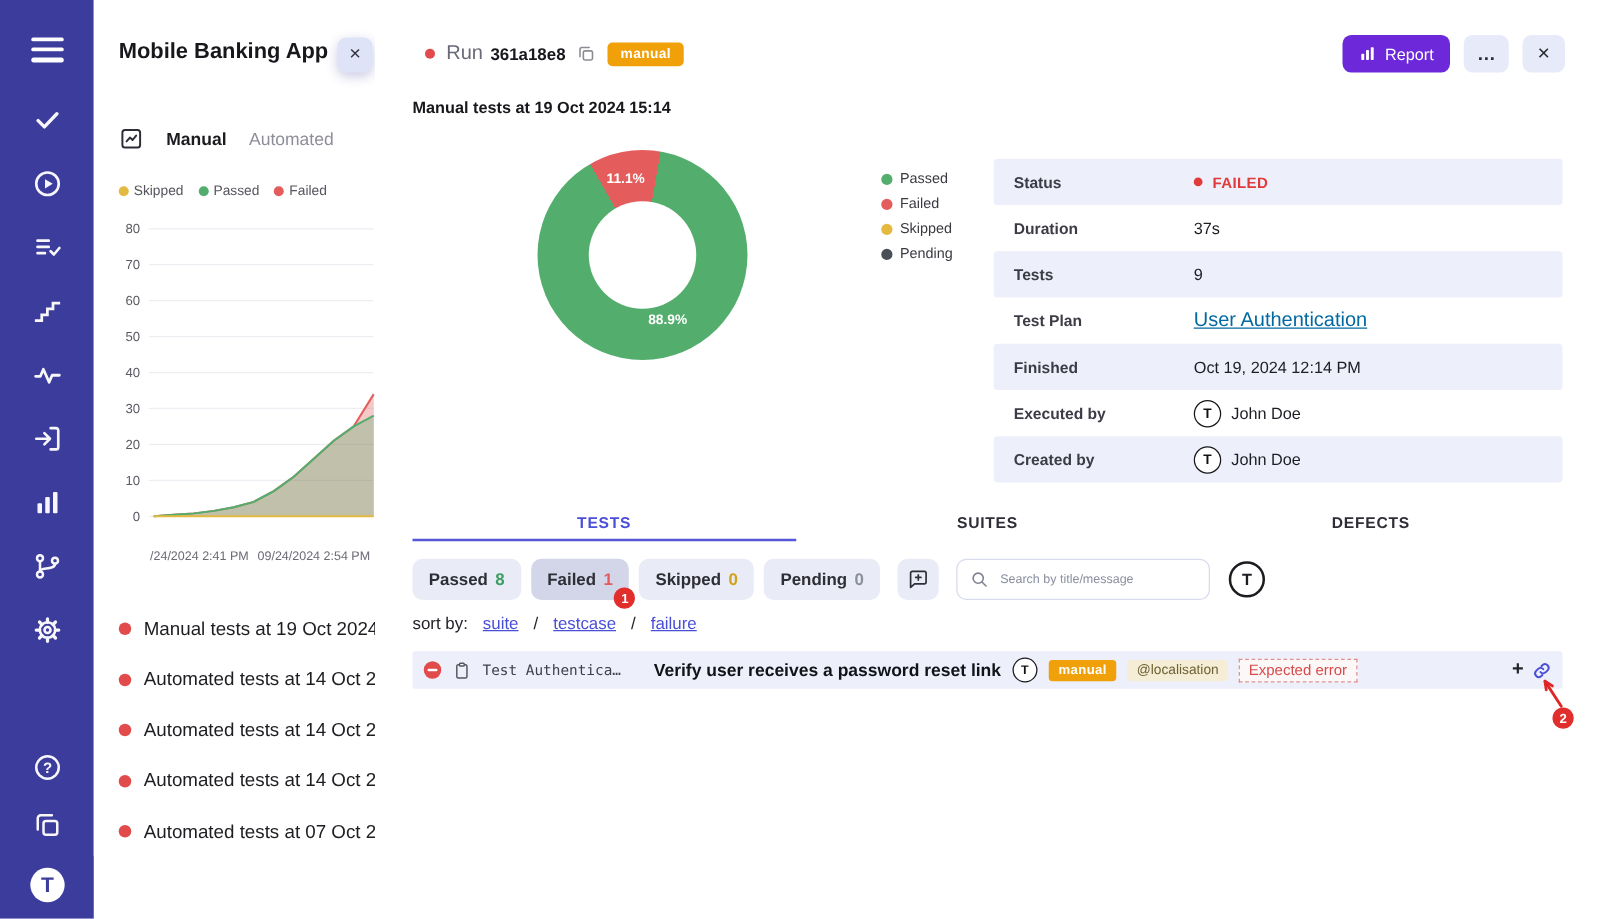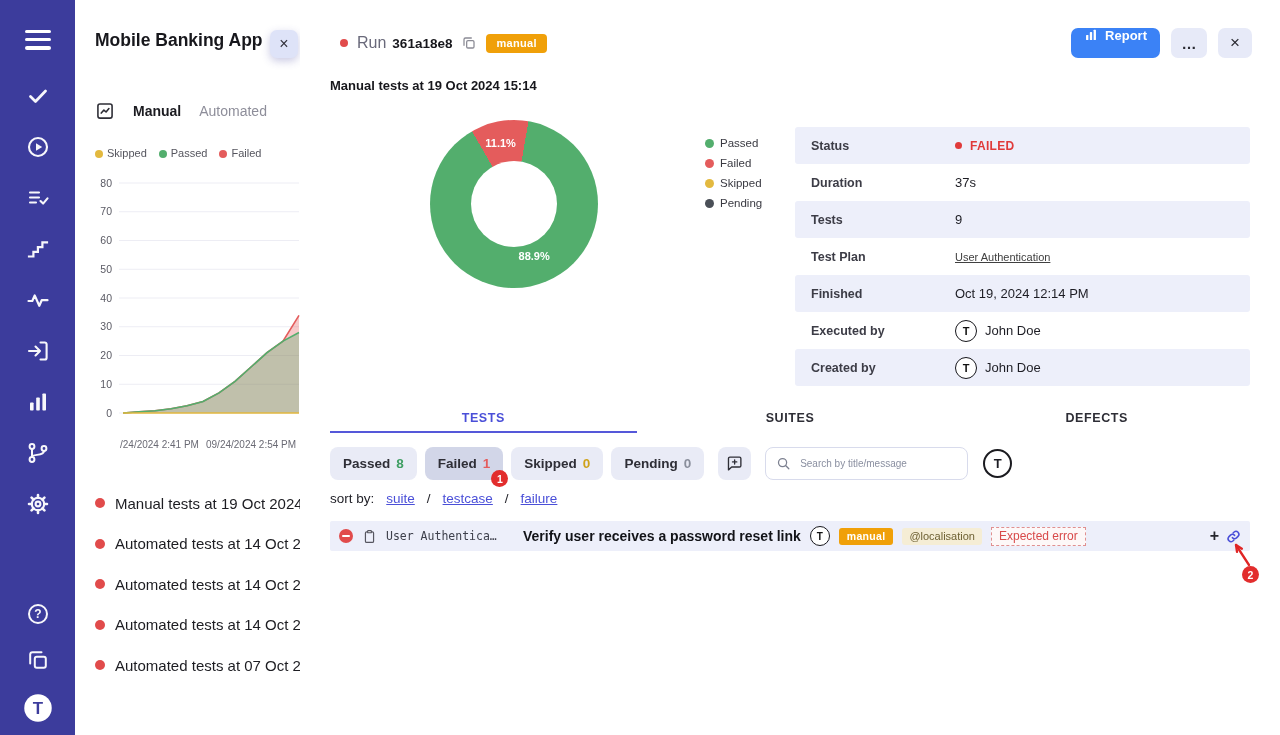--- a/index.html
+++ b/index.html
@@ -42,22 +42,22 @@
   
   .main{position:absolute;left:300px;top:0;right:0;bottom:0;background:#fff;}
   .run-header{position:absolute;top:27px;left:40px;right:28px;height:32px;display:flex;align-items:center;gap:9px;}
   .hdot{width:8px;height:8px;border-radius:50%;background:#e14b4b;flex:none;}
   .run-label{font-size:16px;color:#69697a;}
   .run-id{font-size:13.5px;font-weight:700;color:#17171c;margin-left:-3px;}
   .copy-icon{display:flex;cursor:pointer;}
   .badge{background:#f0a009;color:#fff;font-size:11px;font-weight:700;padding:3.5px 10px;
          border-radius:4px;letter-spacing:.3px;white-space:nowrap;}
   .header-actions{margin-left:auto;display:flex;gap:11px;align-items:center;}
-  .report-btn{background:#3b82f6;color:#fff;border:none;border-radius:7px;height:30px;padding:0 13px;
-              font-size:13px;font-weight:700;display:flex;align-items:flex-start;gap:7px;cursor:pointer;font-family:inherit;}
+  .report-btn{background:#6d28d9;color:#fff;border:none;border-radius:7px;height:30px;padding:0 13px;
+              font-size:13px;font-weight:400;display:flex;align-items:center;gap:7px;cursor:pointer;font-family:inherit;}
   .more-btn,.close-x-btn{background:#e7eaf8;border:none;border-radius:7px;height:30px;width:36px;
               font-size:15px;font-weight:700;color:#2b2b33;cursor:pointer;font-family:inherit;}
   .close-x-btn{width:34px;font-size:17px;font-weight:400;}
   .page-title{position:absolute;top:78px;left:30px;margin:0;font-size:13px;font-weight:700;color:#17171c;}
 
   
   .donut{position:absolute;top:120px;left:130px;width:168px;height:168px;border-radius:50%;}
   .donut-hole{position:absolute;left:50%;top:50%;width:86px;height:86px;margin:-43px 0 0 -43px;
               background:#fff;border-radius:50%;}
   .donut-label{position:absolute;color:#fff;font-size:11px;font-weight:700;transform:translate(-50%,-50%);z-index:2;}
@@ -69,21 +69,21 @@
   .dleg-item .dot{width:9px;height:9px;}
 
   
   .info-table{position:absolute;top:127px;left:495px;width:455px;}
   .irow{height:37px;display:flex;align-items:center;padding:0 16px;box-sizing:border-box;border-radius:3px;}
   .irow:nth-child(odd){background:#edeffa;}
   .ilabel{width:144px;flex:none;color:#3c3c46;font-weight:600;font-size:12.5px;}
   .ivalue{display:flex;align-items:center;gap:8px;font-size:13px;color:#1d1d24;}
   .sdot{width:7px;height:7px;border-radius:50%;background:#e03a3a;flex:none;}
   .status-text{color:#e03a3a;font-weight:700;font-size:12px;letter-spacing:.3px;}
-  .ilink{color:#404040;text-decoration:underline;font-size:11px;cursor:pointer;text-align:center;}
+  .ilink{color:#0369a1;text-decoration:underline;font-size:16px;cursor:pointer;text-align:center;}
   .avatar{width:22px;height:22px;border:1.6px solid #17171c;border-radius:50%;display:flex;align-items:center;
           justify-content:center;font-weight:700;font-size:11px;color:#111;background:#fff;box-sizing:border-box;flex:none;}
   .avatar.sm{width:20px;height:20px;font-size:10px;}
 
   
   .tabs{position:absolute;top:404px;left:30px;width:920px;height:29px;display:flex;}
   .tab{flex:1;text-align:center;font-size:12.5px;font-weight:700;letter-spacing:.6px;color:#2e2e36;
        cursor:pointer;padding-top:7px;box-sizing:border-box;}
   .tab.active{color:#4a4fd8;border-bottom:2.5px solid #5558d9;}
 
@@ -414,21 +414,21 @@
       <span>/</span>
     <a>failure</a>
   </div>
 
   <div class="test-row">
     <span class="minus-icon"></span>
     <svg width="15" height="15" viewBox="0 0 24 24" fill="none" stroke="#565660" stroke-width="1.9" stroke-linejoin="round">
         <rect x="5.5" y="4.5" width="13" height="17" rx="2"></rect>
         <rect x="9" y="2.5" width="6" height="3.5" rx="1" fill="#fff"></rect>
       </svg>
-    <span class="suite-name">User Authentica…</span>
+    <span class="suite-name">Test Authentica…</span>
     <span class="test-title">Verify user receives a password reset link</span>
     <span class="avatar sm">
         <span>T</span>
       </span>
     <span class="badge sm">manual</span>
     <span class="tag">@localisation</span>
     <span class="error-chip">Expected error</span>
     <span class="row-actions">
       <span class="plus">+</span>
       <span class="link-btn">

